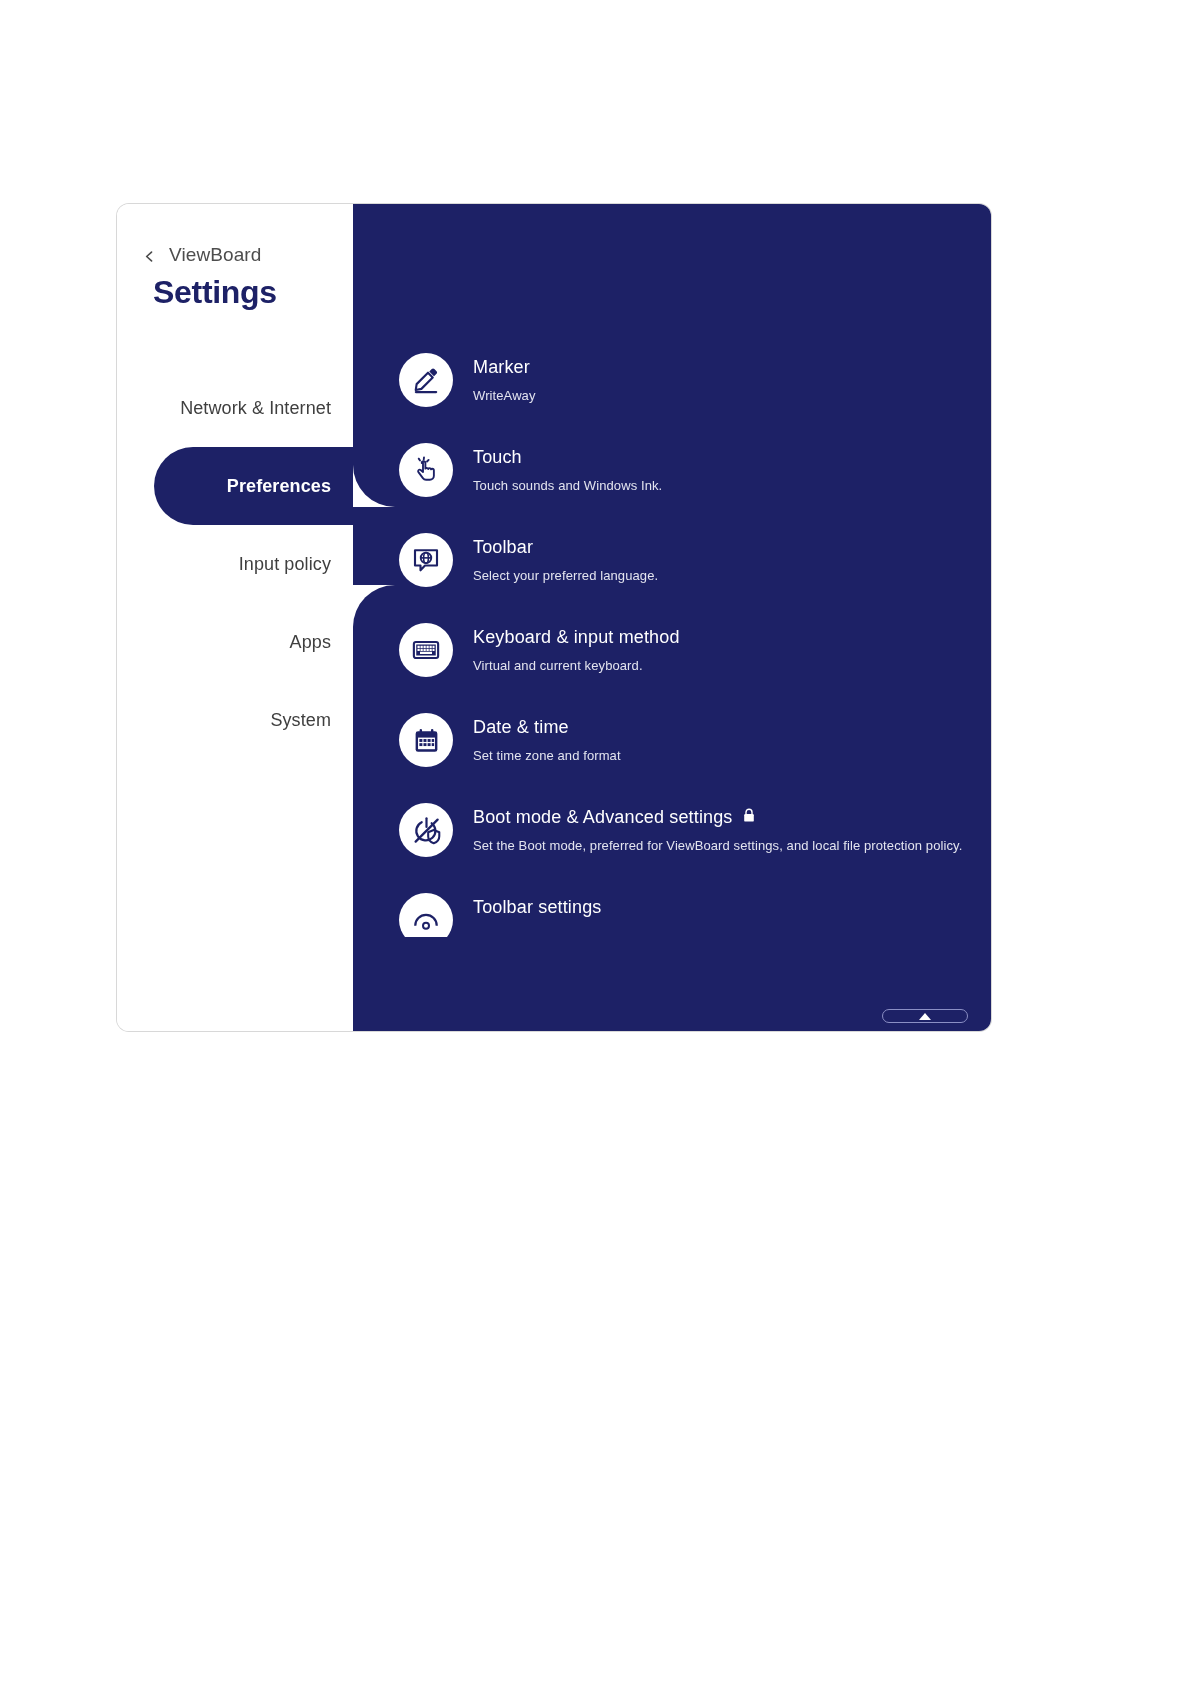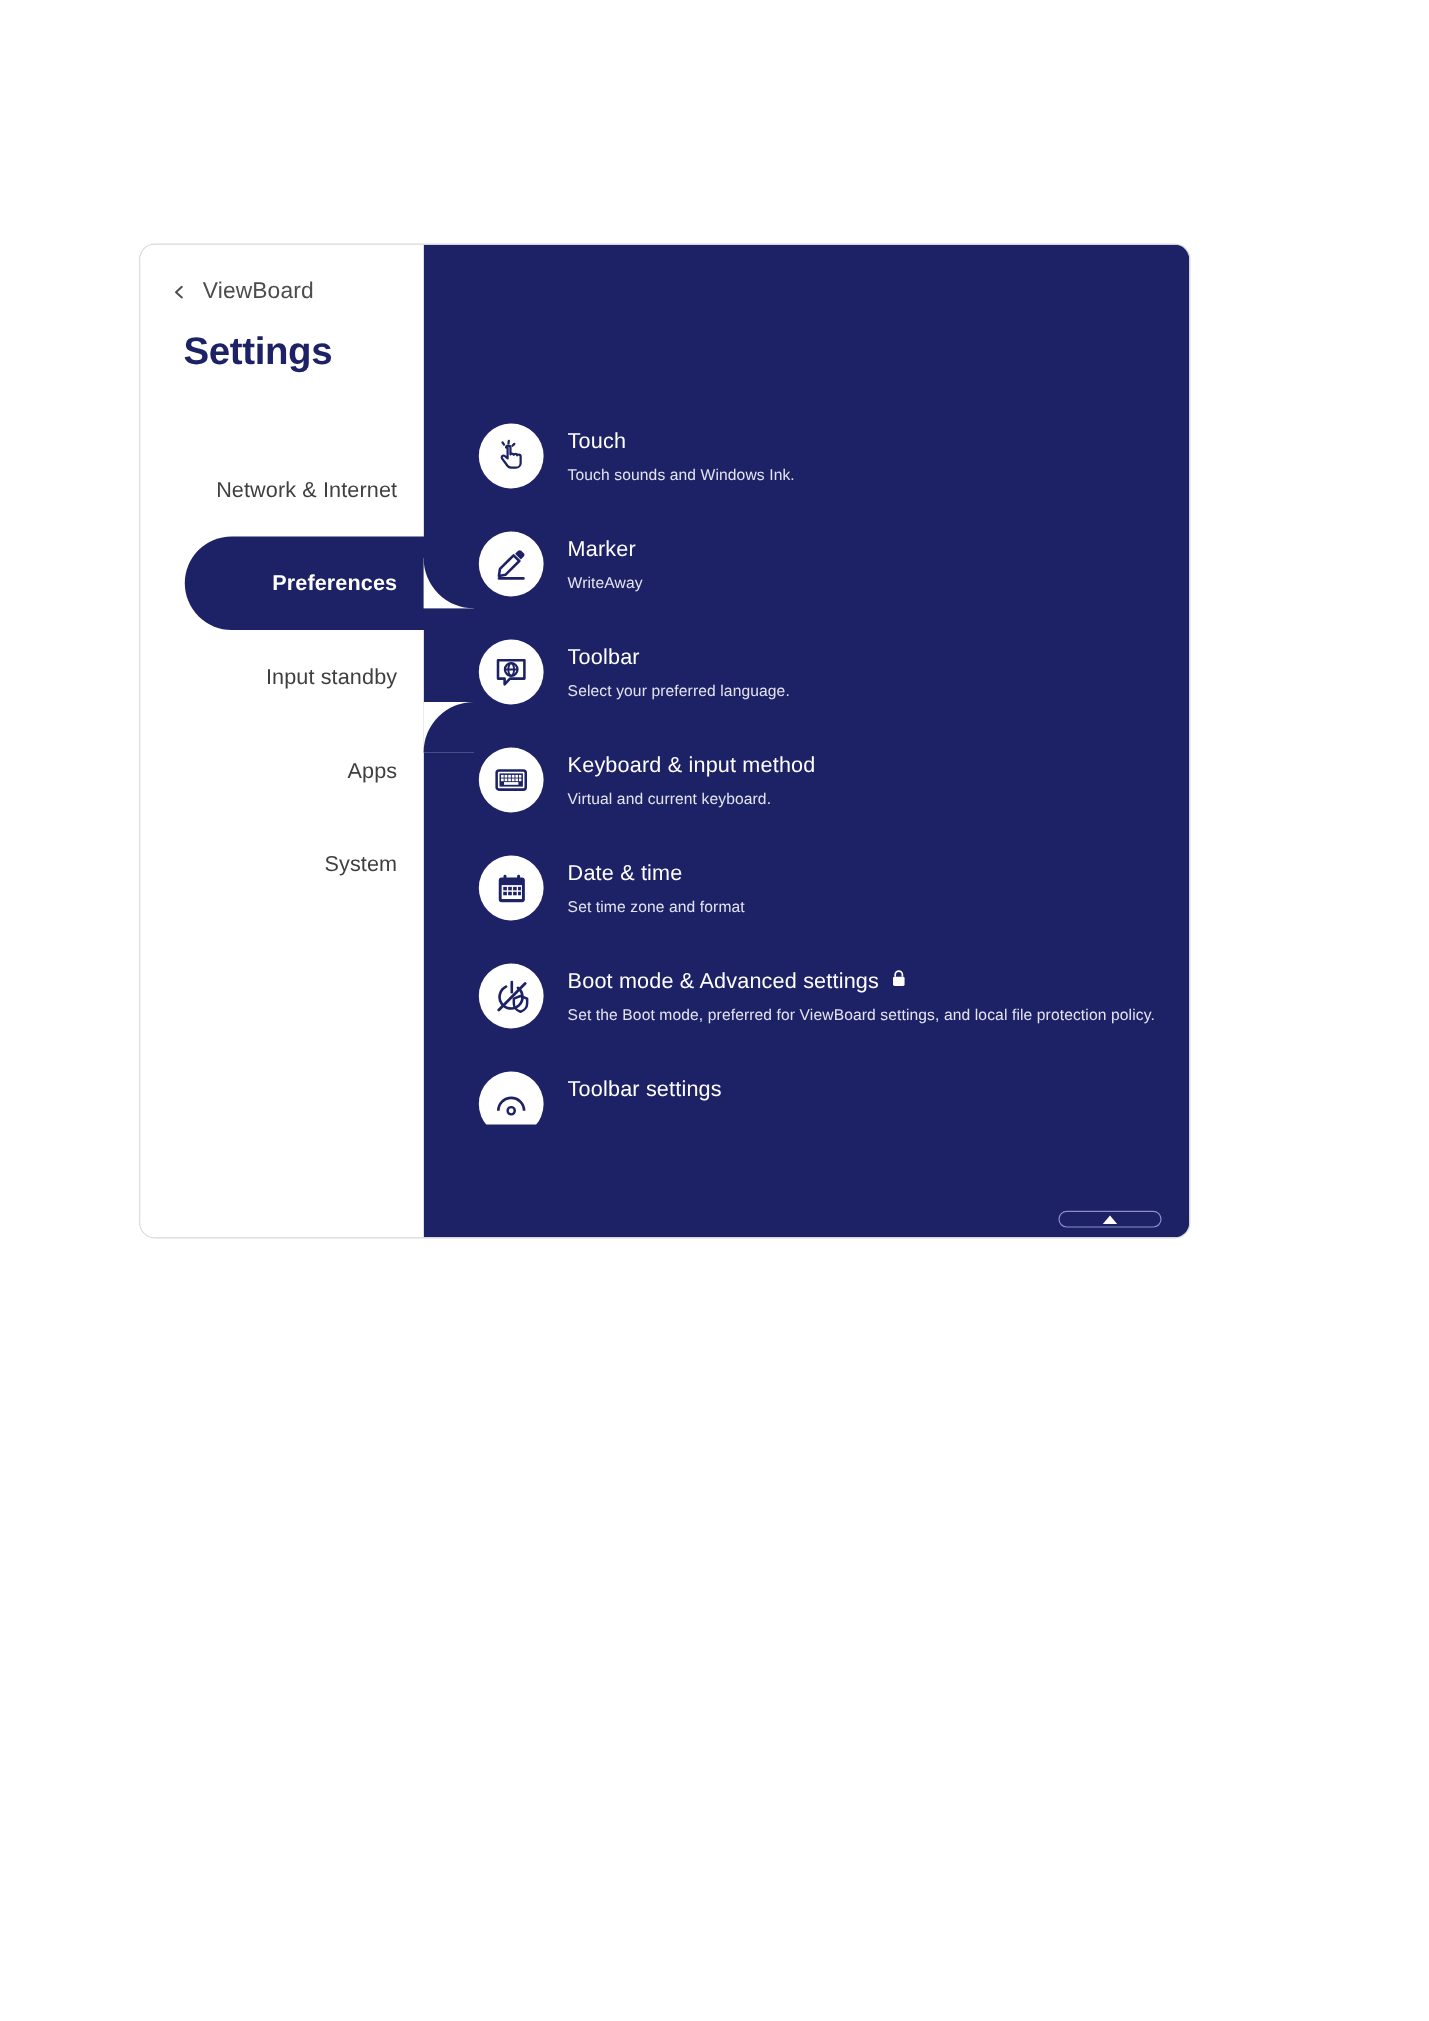--- a/index.html
+++ b/index.html
@@ -39,21 +39,21 @@
     top: 0;
     width: 236px;
     height: 100%;
     background: #ffffff;
     z-index: 3;
   }
 
   .back-row {
     position: absolute;
     left: 26px;
-    top: 28px;
+    top: 40px;
     display: flex;
     align-items: center;
     gap: 13px;
     cursor: pointer;
   }
   .chev {
     width: 13px;
     height: 13px;
     display: block;
   }
@@ -231,49 +231,49 @@
 
   <div class="window">
 
     <div class="content">
 
       <div class="rows">
 
         <div class="row">
           <span class="icon-circle">
             <svg width="30" height="30" viewBox="0 0 24 24">
+              <path d="M4.5 15.3 L13.6 6.2 L17.4 10 L8.3 19.1 L3.8 20 Z" fill="none" stroke="#1D2166" stroke-width="1.7" stroke-linejoin="round"></path>
+              <path d="M14.6 5.2 L16.6 3.2 C17.2 2.6 18.1 2.6 18.7 3.2 L20.4 4.9 C21 5.5 21 6.4 20.4 7 L18.4 9 Z" fill="#1D2166"></path>
+              <rect x="3" y="20.7" width="18" height="1.8" rx="0.9" fill="#1D2166"></rect>
+            </svg>
+          </span>
+          <div class="row-text">
+            <div class="row-title-line">
+              <span class="row-title">Marker</span>
+            </div>
+            <div class="row-sub">WriteAway</div>
+          </div>
+        </div>
+
+        <div class="row">
+          <span class="icon-circle">
+            <svg width="30" height="30" viewBox="0 0 24 24">
               <g stroke="#1D2166" stroke-width="1.5" stroke-linecap="round" fill="none">
                 <line x1="7.2" y1="4.4" x2="6.2" y2="2.9"></line>
                 <line x1="10.2" y1="3.6" x2="10.4" y2="1.9"></line>
                 <line x1="12.8" y1="5.2" x2="14.1" y2="3.9"></line>
               </g>
               <path d="M9.6 6.4 v7.2 l-1.9-1.6 c-.8-.7-2-.1-2 .9 0 .4.2.8.4 1 l3.4 4.6 c.6.8 1.5 1.3 2.5 1.3 h3.1 c1.8 0 3.2-1.4 3.2-3.2 v-4.3 c0-.7-.6-1.3-1.3-1.3 -.4 0-.8.2-1 .5 -.1-.6-.6-1-1.2-1 -.5 0-.9.3-1.1.7 -.2-.5-.6-.8-1.2-.8 -.4 0-.8.2-1 .5 V6.4 c0-.8-.6-1.4-1.4-1.4 -.8 0-1.5.6-1.5 1.4 z" fill="none" stroke="#1D2166" stroke-width="1.5" stroke-linejoin="round"></path>
             </svg>
           </span>
           <div class="row-text">
             <div class="row-title-line">
               <span class="row-title">Touch</span>
             </div>
             <div class="row-sub">Touch sounds and Windows Ink.</div>
-          </div>
-        </div>
-
-        <div class="row">
-          <span class="icon-circle">
-            <svg width="30" height="30" viewBox="0 0 24 24">
-              <path d="M4.5 15.3 L13.6 6.2 L17.4 10 L8.3 19.1 L3.8 20 Z" fill="none" stroke="#1D2166" stroke-width="1.7" stroke-linejoin="round"></path>
-              <path d="M14.6 5.2 L16.6 3.2 C17.2 2.6 18.1 2.6 18.7 3.2 L20.4 4.9 C21 5.5 21 6.4 20.4 7 L18.4 9 Z" fill="#1D2166"></path>
-              <rect x="3" y="20.7" width="18" height="1.8" rx="0.9" fill="#1D2166"></rect>
-            </svg>
-          </span>
-          <div class="row-text">
-            <div class="row-title-line">
-              <span class="row-title">Marker</span>
-            </div>
-            <div class="row-sub">WriteAway</div>
           </div>
         </div>
 
         <div class="row">
           <span class="icon-circle">
             <svg width="30" height="30" viewBox="0 0 24 24">
               <path d="M3.2 4.2 h17.6 v12.2 h-9.6 l-3.6 3.8 v-3.8 h-4.4 z" fill="none" stroke="#1D2166" stroke-width="1.7" stroke-linejoin="round"></path>
               <circle cx="12" cy="10.3" r="4.2" fill="none" stroke="#1D2166" stroke-width="1.5"></circle>
               <ellipse cx="12" cy="10.3" rx="1.9" ry="4.2" fill="none" stroke="#1D2166" stroke-width="1.3"></ellipse>
               <line x1="7.8" y1="10.3" x2="16.2" y2="10.3" stroke="#1D2166" stroke-width="1.3"></line>
@@ -404,21 +404,21 @@
       <div class="page-title">Settings</div>
 
       <div class="nav">
         <div class="nav-item">
           <span class="nav-label">Network &amp; Internet</span>
         </div>
         <div class="nav-item active">
           <span class="nav-label">Preferences</span>
         </div>
         <div class="nav-item">
-          <span class="nav-label">Input standby</span>
+          <span class="nav-label">Input policy</span>
         </div>
         <div class="nav-item">
           <span class="nav-label">Apps</span>
         </div>
         <div class="nav-item">
           <span class="nav-label">System</span>
         </div>
       </div>
     </div>
 

